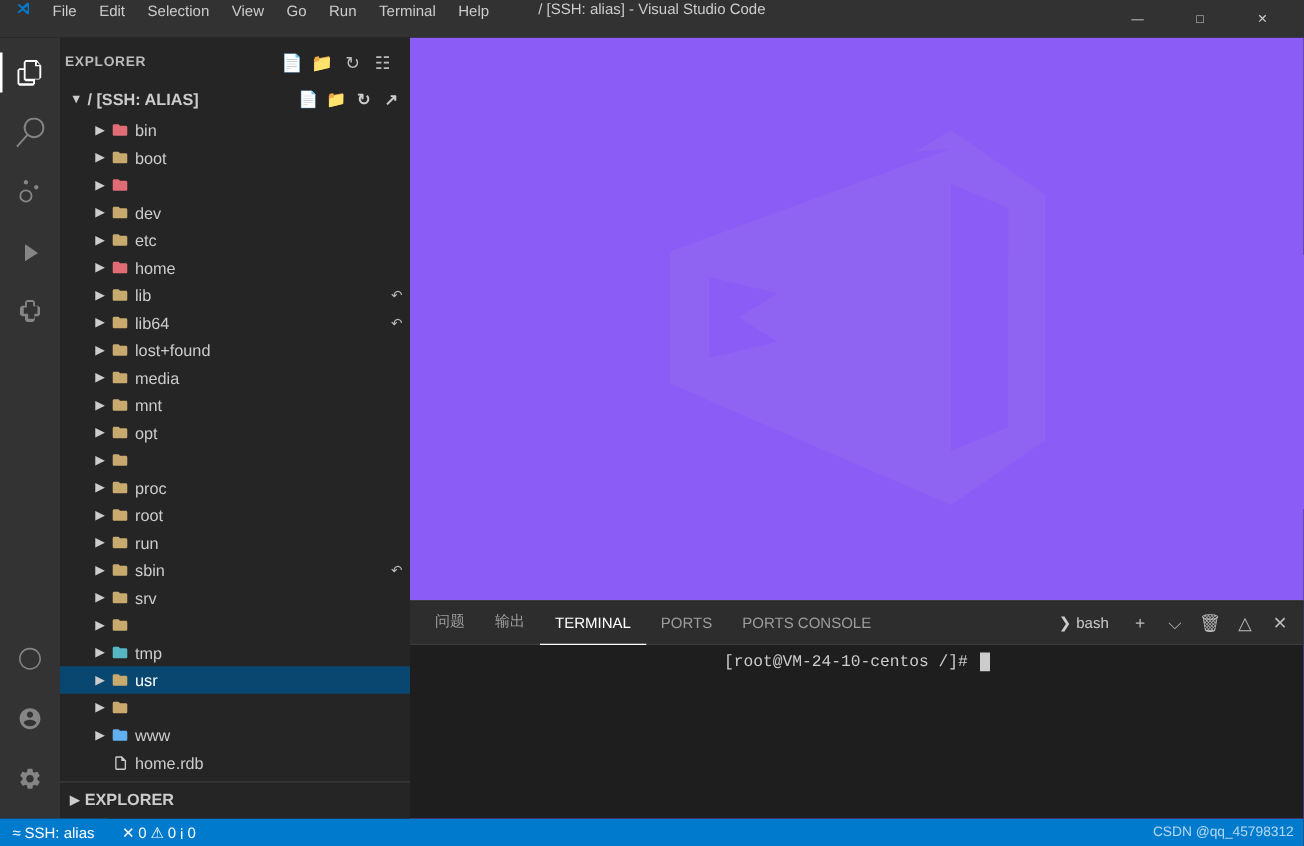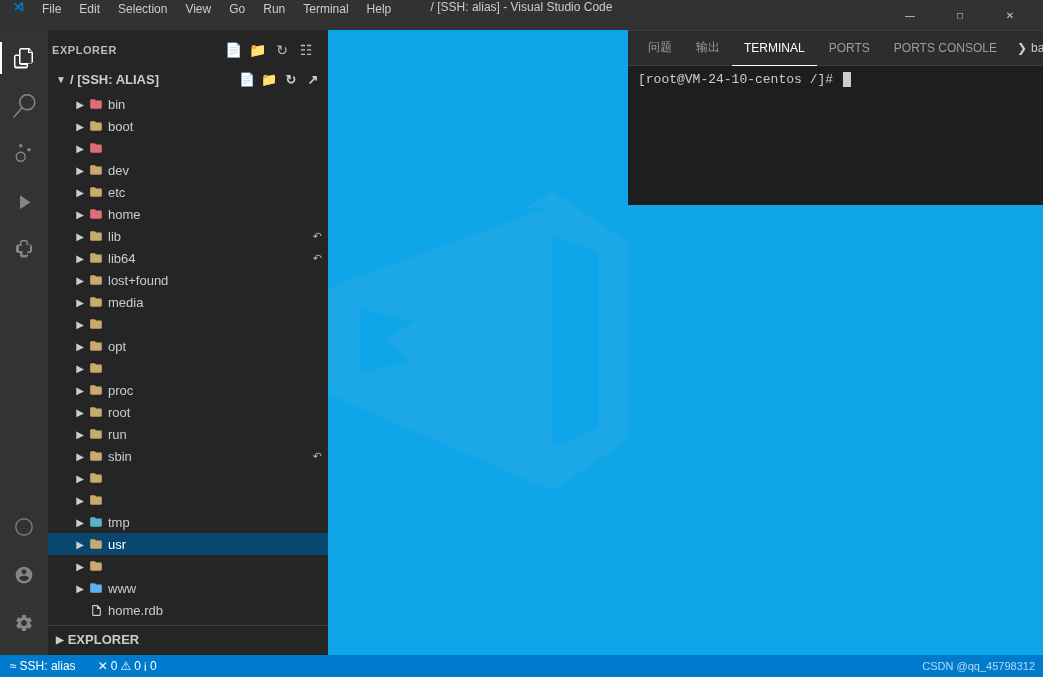--- a/index.html
+++ b/index.html
@@ -226,25 +226,26 @@
     .tree-item .item-badge {
       margin-left: auto;
       margin-right: 6px;
       font-size: 11px;
       color: #bbbbbb;
     }
 
     
     #editor-area {
       flex: 1;
-      background: #0ea5e9;
-      display: flex;
-      flex-direction: row;
+      background: #8b5cf6;
+      display: flex;
+      flex-direction: column;
       position: relative;
       overflow: hidden;
+      text-align: center;
     }
     #vscode-watermark {
       flex: 1;
       display: flex;
       align-items: center;
       justify-content: center;
     }
     .watermark-logo {
       opacity: 0.07;
     }
@@ -542,20 +543,21 @@
             </span>
             <span class="item-label">media</span>
           </div>
           <div class="tree-item" style="padding-left: 24px;">
             <span class="arrow" style="color: rgb(204, 204, 204);">▶</span>
             <span class="folder-icon">
               <svg width="14" height="14" viewBox="0 0 24 24">
                 <path fill="#c8aa6e" d="M20 6h-8l-2-2H4c-1.1 0-2 .9-2 2v12c0 1.1.9 2 2 2h16c1.1 0 2-.9 2-2V8c0-1.1-.9-2-2-2z"></path>
               </svg>
             </span>
+            <span class="item-label">mnt</span>
           </div>
           <div class="tree-item" style="padding-left: 24px;">
             <span class="arrow" style="color: rgb(204, 204, 204);">▶</span>
             <span class="folder-icon">
               <svg width="14" height="14" viewBox="0 0 24 24">
                 <path fill="#c8aa6e" d="M20 6h-8l-2-2H4c-1.1 0-2 .9-2 2v12c0 1.1.9 2 2 2h16c1.1 0 2-.9 2-2V8c0-1.1-.9-2-2-2z"></path>
               </svg>
             </span>
             <span class="item-label">opt</span>
           </div>
@@ -604,20 +606,21 @@
             <span class="item-label">sbin</span>
             <span class="item-badge">↶</span>
           </div>
           <div class="tree-item" style="padding-left: 24px;">
             <span class="arrow" style="color: rgb(204, 204, 204);">▶</span>
             <span class="folder-icon">
               <svg width="14" height="14" viewBox="0 0 24 24">
                 <path fill="#c8aa6e" d="M20 6h-8l-2-2H4c-1.1 0-2 .9-2 2v12c0 1.1.9 2 2 2h16c1.1 0 2-.9 2-2V8c0-1.1-.9-2-2-2z"></path>
               </svg>
             </span>
+            <span class="item-label">srv</span>
           </div>
           <div class="tree-item" style="padding-left: 24px;">
             <span class="arrow" style="color: rgb(204, 204, 204);">▶</span>
             <span class="folder-icon">
               <svg width="14" height="14" viewBox="0 0 24 24">
                 <path fill="#c8aa6e" d="M20 6h-8l-2-2H4c-1.1 0-2 .9-2 2v12c0 1.1.9 2 2 2h16c1.1 0 2-.9 2-2V8c0-1.1-.9-2-2-2z"></path>
               </svg>
             </span>
           </div>
           <div class="tree-item" style="padding-left: 24px;">

